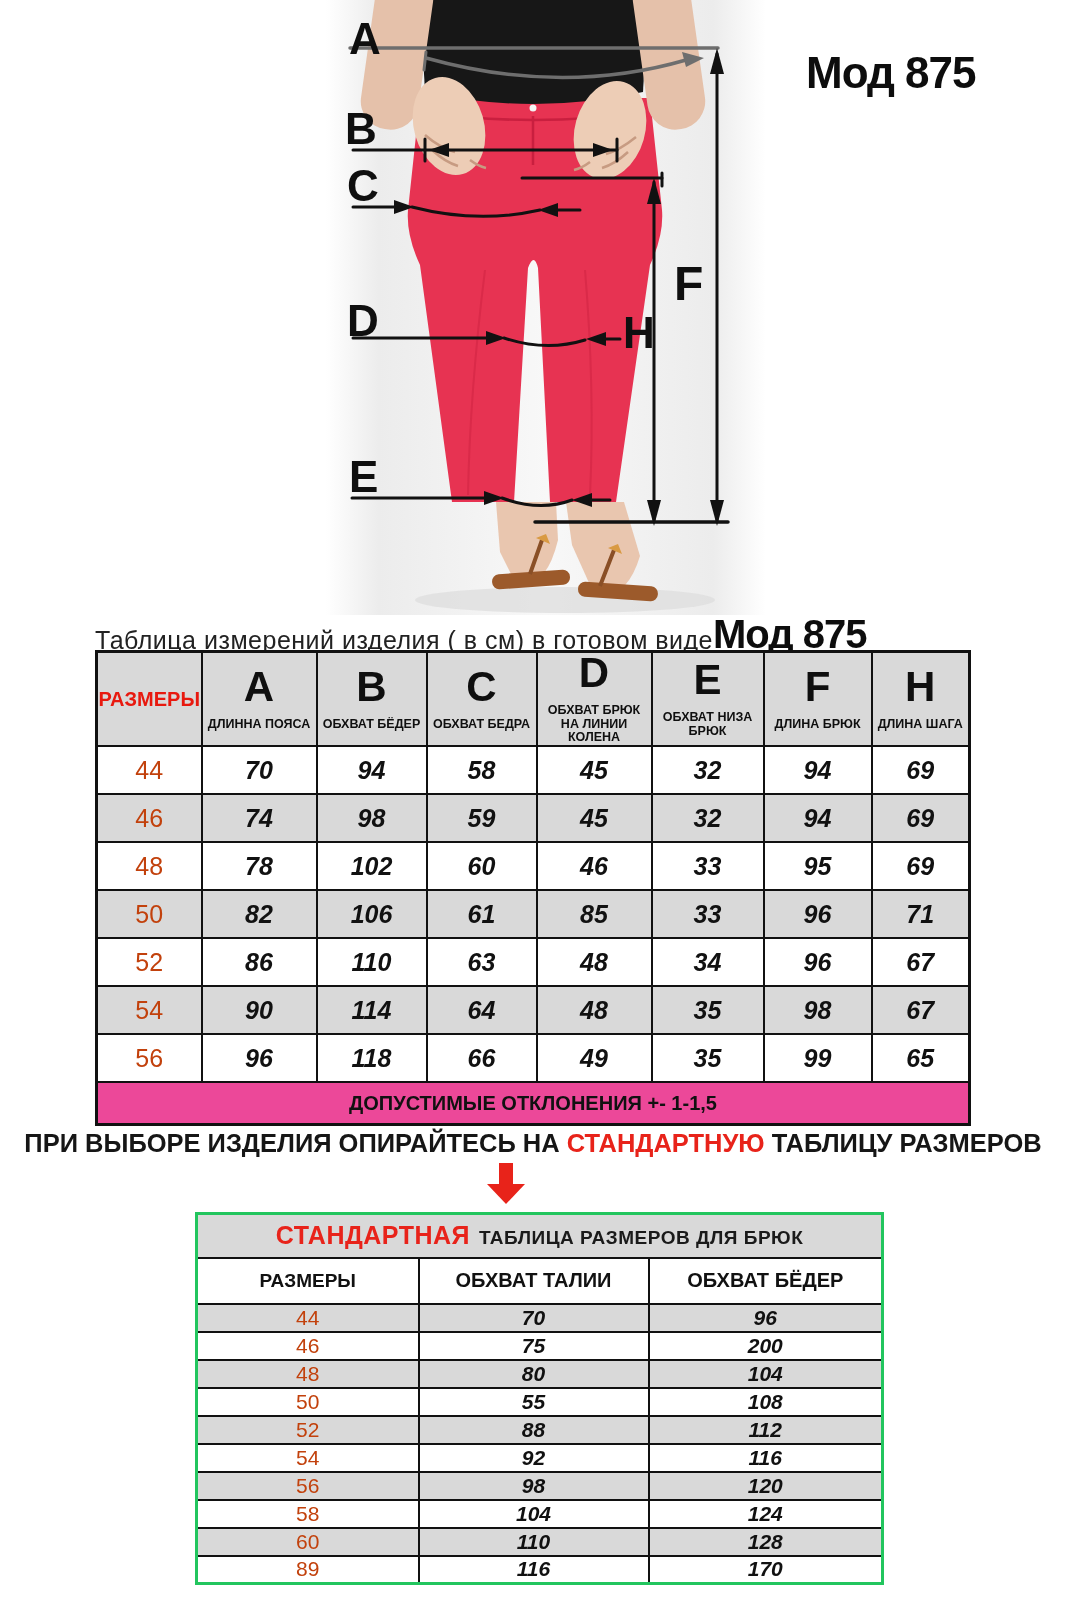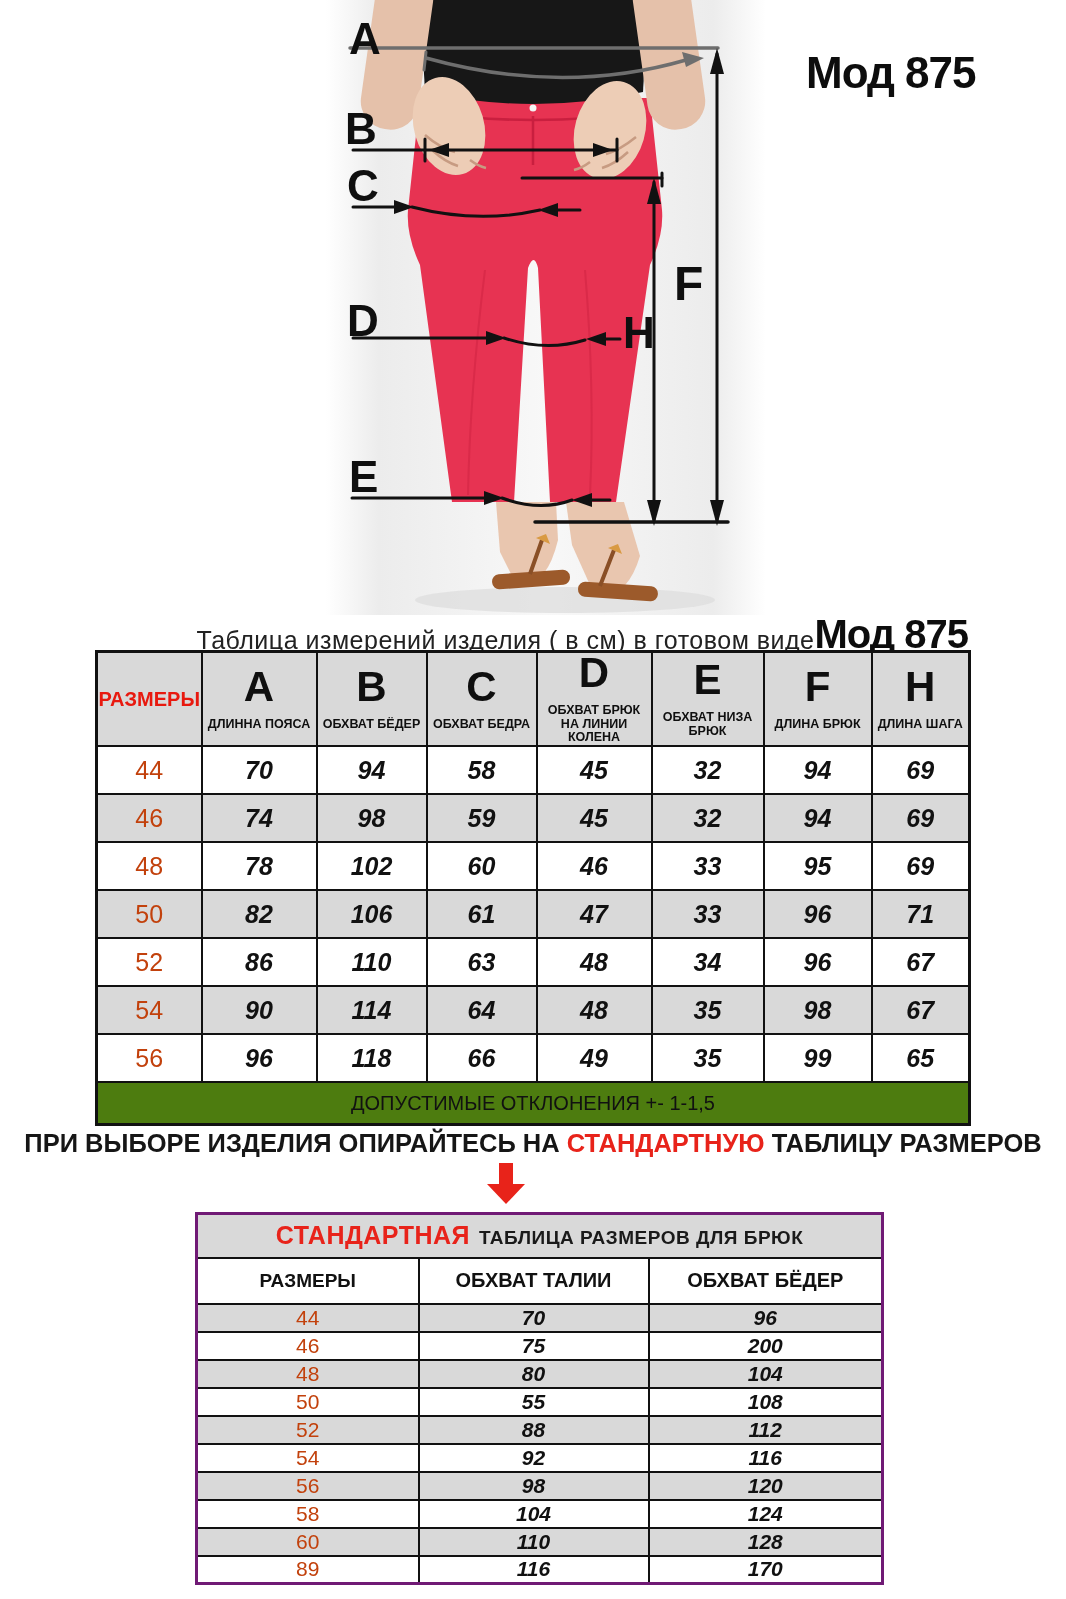--- a/index.html
+++ b/index.html
@@ -8,50 +8,50 @@
 
   
   .diagram-wrap{position:absolute;left:0;top:0;width:1066px;height:630px;}
   .model-top{position:absolute;left:806px;top:48px;font-size:44px;font-weight:900;
              letter-spacing:-1px;color:#0d0d0d;white-space:nowrap;}
   .mletter{font-family:"Liberation Sans",sans-serif;font-weight:900;font-size:44px;fill:#0f0f0f;}
   .mletter-big{font-size:48px;}
 
   
   .caption{position:absolute;left:95px;top:612px;width:873px;display:flex;
-           justify-content:flex-end;align-items:flex-end;}
+           justify-content:flex-start;align-items:flex-end;}
   .caption-text{font-size:25px;color:#222;letter-spacing:.5px;padding-bottom:2px;white-space:nowrap;}
   .caption-model{font-size:40px;font-weight:900;letter-spacing:-1px;color:#0d0d0d;white-space:nowrap;}
 
   
   table{border-collapse:collapse;table-layout:fixed;}
   .mtable{position:absolute;left:95px;top:650px;width:873px;border:3px solid #111;text-align:center;}
   .mtable th,.mtable td{border:2px solid #111;padding:0;vertical-align:middle;}
   .mtable thead tr{height:88px;background:#d9d9d9;}
   .sizes-h{color:#e8190f;font-size:20px;font-weight:900;}
   .letter{font-size:42px;font-weight:900;line-height:.95;color:#0f0f0f;}
   .sub{font-size:12.5px;font-weight:700;line-height:1.1;margin-top:11px;color:#0f0f0f;}
   .mtable tbody tr{height:48px;}
   .mtable tbody tr:nth-child(even){background:#d9d9d9;}
   .size-cell{color:#c2410c;font-weight:400;font-size:25px;}
   .val-cell{font-weight:700;font-style:italic;font-size:25px;color:#111;}
-  .mtable tfoot td{height:40px;font-weight:400;font-size:20px;background:#4d7c0f;color:#111;}
+  .mtable tfoot td{height:40px;font-weight:700;font-size:20px;background:#ec4899;color:#111;}
 
   
   .advisory{position:absolute;left:0;top:1128px;width:1066px;text-align:center;
             font-size:26px;font-weight:900;color:#161616;white-space:nowrap;transform:scaleX(.98);}
   .advisory .red{color:#e8231a;}
   .down-arrow{position:absolute;left:487px;top:1163px;width:38px;height:42px;}
   .down-arrow .stem{position:absolute;left:12px;top:0;width:14px;height:21px;background:#e8231a;}
   .down-arrow .head{position:absolute;left:0;top:21px;width:0;height:0;
                     border-left:19px solid transparent;border-right:19px solid transparent;
                     border-top:20px solid #e8231a;}
 
   
-  .stable{position:absolute;left:195px;top:1212px;width:686px;border:3px solid #701a75;text-align:center;}
+  .stable{position:absolute;left:195px;top:1212px;width:686px;border:3px solid #22c55e;text-align:center;}
   .stable th,.stable td{border:2px solid #111;padding:0;vertical-align:middle;}
   .stitle{height:44px;background:#d9d9d9;}
   .stitle .red{color:#e8231a;font-size:25px;font-weight:900;letter-spacing:.5px;}
   .stitle .rest{font-size:19px;font-weight:900;color:#1a1a1a;letter-spacing:.5px;}
   .shead{height:46px;background:#fff;}
   .shead .small{font-size:19px;font-weight:900;color:#111;}
   .shead .big{font-size:20px;font-weight:900;color:#111;}
   .stable tbody tr{height:28px;}
   .stable tbody tr:nth-child(odd){background:#d9d9d9;}
   .stable .size-cell{font-size:21px;}
@@ -246,21 +246,21 @@
           <td class="val-cell">46</td>
           <td class="val-cell">33</td>
           <td class="val-cell">95</td>
           <td class="val-cell">69</td>
         </tr>
         <tr>
           <td class="size-cell">50</td>
           <td class="val-cell">82</td>
           <td class="val-cell">106</td>
           <td class="val-cell">61</td>
-          <td class="val-cell">47</td>
+          <td class="val-cell">85</td>
           <td class="val-cell">33</td>
           <td class="val-cell">96</td>
           <td class="val-cell">71</td>
         </tr>
         <tr>
           <td class="size-cell">52</td>
           <td class="val-cell">86</td>
           <td class="val-cell">110</td>
           <td class="val-cell">63</td>
           <td class="val-cell">48</td>

